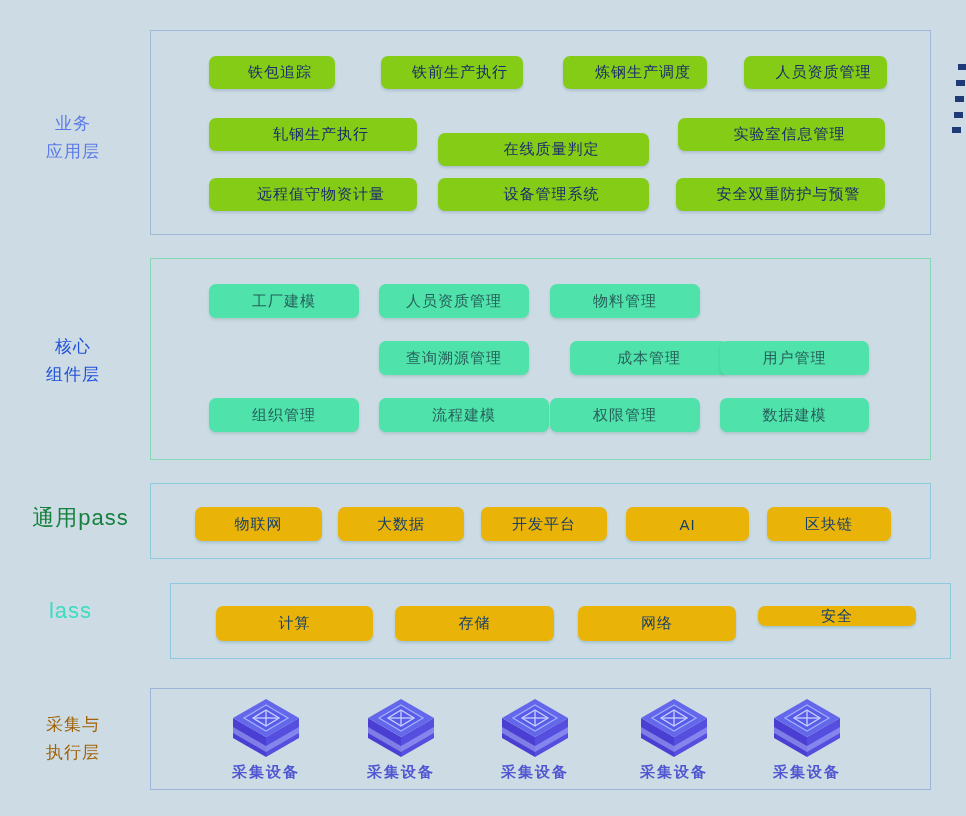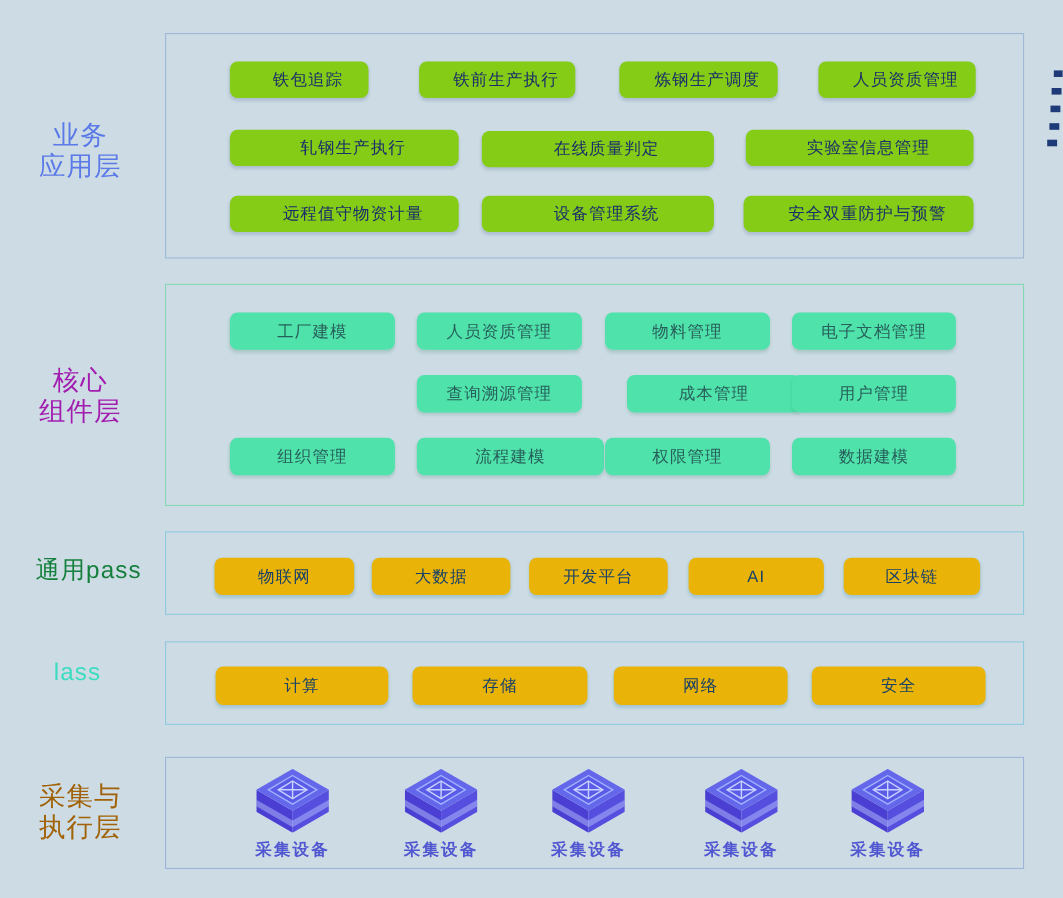--- a/index.html
+++ b/index.html
@@ -8,29 +8,29 @@
     background:#cddce4;
     font-family:"Liberation Sans","DejaVu Sans",sans-serif;
   }
   .panel{
     position:absolute;left:150px;width:781px;
     background:transparent;box-sizing:border-box;
   }
   .panel.business{top:30px;height:205px;border:1px solid #9db9d6;}
   .panel.core{top:258px;height:202px;border:1px solid #86d8b4;}
   .panel.paas{top:483px;height:76px;border:1px solid #8fc9de;}
-  .panel.iaas{top:583px;height:76px;border:1px solid #8fc9de;}
+  .panel.iaas{top:583px;height:76px;border:1px solid #8fc9de;margin-left:20px;}
   .panel.collection{top:688px;height:102px;border:1px solid #9db4da;}
 
   .layer-label{
-    position:absolute;text-align:center;font-size:24px;line-height:28px;
+    position:absolute;text-align:center;font-size:17px;line-height:28px;
     letter-spacing:1px;
   }
   .layer-label.business{left:18px;top:110px;width:110px;color:#5b7ae8;}
-  .layer-label.core{left:18px;top:333px;width:110px;color:#a21caf;}
+  .layer-label.core{left:18px;top:333px;width:110px;color:#1d4ed8;}
   .layer-label.paas{left:8px;top:504px;width:145px;color:#15803d;font-size:22px;}
   .layer-label.iaas{left:18px;top:597px;width:105px;color:#3cdcc0;font-size:22px;}
   .layer-label.collection{left:18px;top:711px;width:110px;color:#a16207;}
 
   .btn{
     position:absolute;height:33px;border-radius:7px;
     display:flex;align-items:center;justify-content:center;
     font-size:15px;letter-spacing:1px;cursor:pointer;
     box-shadow:0 2px 3px rgba(40,60,120,0.18);
   }
@@ -67,32 +67,31 @@
   <div>采集与</div>
   <div>执行层</div>
 </div>
 
 <div class="panel business">
   <div class="btn blue" style="left:58px;top:25px;width:110px">铁包追踪</div>
   <div class="btn blue" style="left:230px;top:25px;width:126px">铁前生产执行</div>
   <div class="btn blue" style="left:412px;top:25px;width:128px">炼钢生产调度</div>
   <div class="btn blue" style="left:593px;top:25px;width:127px">人员资质管理</div>
   <div class="btn blue" style="left:58px;top:87px;width:192px">轧钢生产执行</div>
-  <div class="btn blue" style="left:287px;top:88px;width:195px">在线质量判定</div>
+  <div class="btn blue" style="left:287px;top:102px;width:195px">在线质量判定</div>
   <div class="btn blue" style="left:527px;top:87px;width:191px">实验室信息管理</div>
   <div class="btn blue" style="left:58px;top:147px;width:192px">远程值守物资计量</div>
   <div class="btn blue" style="left:287px;top:147px;width:195px">设备管理系统</div>
   <div class="btn blue" style="left:525px;top:147px;width:193px">安全双重防护与预警</div>
 </div>
 
 <div class="panel core">
   <div class="btn green" style="left:58px;top:25px;width:150px">工厂建模</div>
   <div class="btn green" style="left:228px;top:25px;width:150px">人员资质管理</div>
   <div class="btn green" style="left:399px;top:25px;width:150px">物料管理</div>
-  <div class="btn green" style="left:569px;top:25px;width:149px">电子文档管理</div>
   <div class="btn green" style="left:228px;top:82px;width:150px">查询溯源管理</div>
   <div class="btn green" style="left:419px;top:82px;width:158px">成本管理</div>
   <div class="btn green" style="left:569px;top:82px;width:149px">用户管理</div>
   <div class="btn green" style="left:58px;top:139px;width:150px">组织管理</div>
   <div class="btn green" style="left:228px;top:139px;width:170px">流程建模</div>
   <div class="btn green" style="left:399px;top:139px;width:150px">权限管理</div>
   <div class="btn green" style="left:569px;top:139px;width:149px">数据建模</div>
 </div>
 
 <div class="panel paas">
@@ -100,21 +99,21 @@
   <div class="btn cyan" style="left:187px;top:23px;width:126px">大数据</div>
   <div class="btn cyan" style="left:330px;top:23px;width:126px">开发平台</div>
   <div class="btn cyan" style="left:475px;top:23px;width:123px">AI</div>
   <div class="btn cyan" style="left:616px;top:23px;width:124px">区块链</div>
 </div>
 
 <div class="panel iaas">
   <div class="btn cyan" style="left:45px;top:22px;width:157px;height:35px">计算</div>
   <div class="btn cyan" style="left:224px;top:22px;width:159px;height:35px">存储</div>
   <div class="btn cyan" style="left:407px;top:22px;width:158px;height:35px">网络</div>
-  <div class="btn cyan" style="left:587px;top:22px;width:158px;height:35px">安全</div>
+  <div class="btn cyan" style="left:587px;top:22px;width:158px;height:20px">安全</div>
 </div>
 
 <div class="panel collection">
   <div class="device" style="left:55px">
     <svg class="cube" viewBox="0 0 66 58">
       <polygon points="0,19 33,38 33,58 0,39" fill="#4a3fd2"></polygon>
       <polygon points="66,19 33,38 33,58 66,39" fill="#554ede"></polygon>
       <polygon points="0,28 33,47 66,28 66,34 33,53 0,34" fill="rgba(190,205,255,0.45)"></polygon>
       <polygon points="33,0 66,19 33,38 0,19" fill="#6467ea"></polygon>
       <polygon points="33,6 55,19 33,32 11,19" fill="#5a5ce8" stroke="#9fb0ff" stroke-width="1.3"></polygon>

